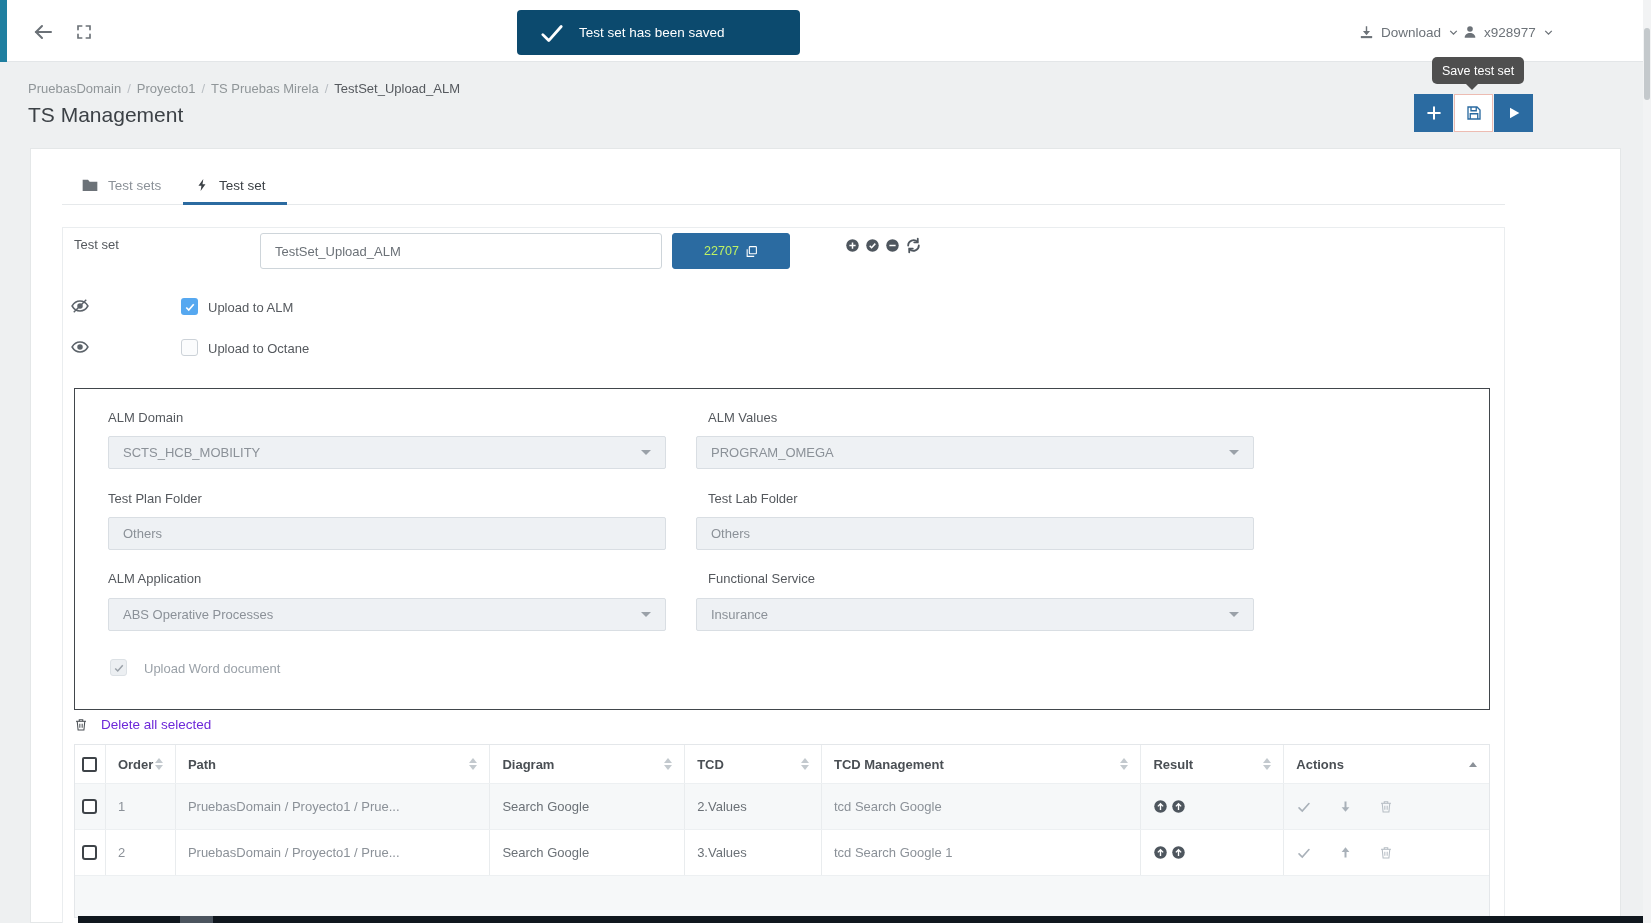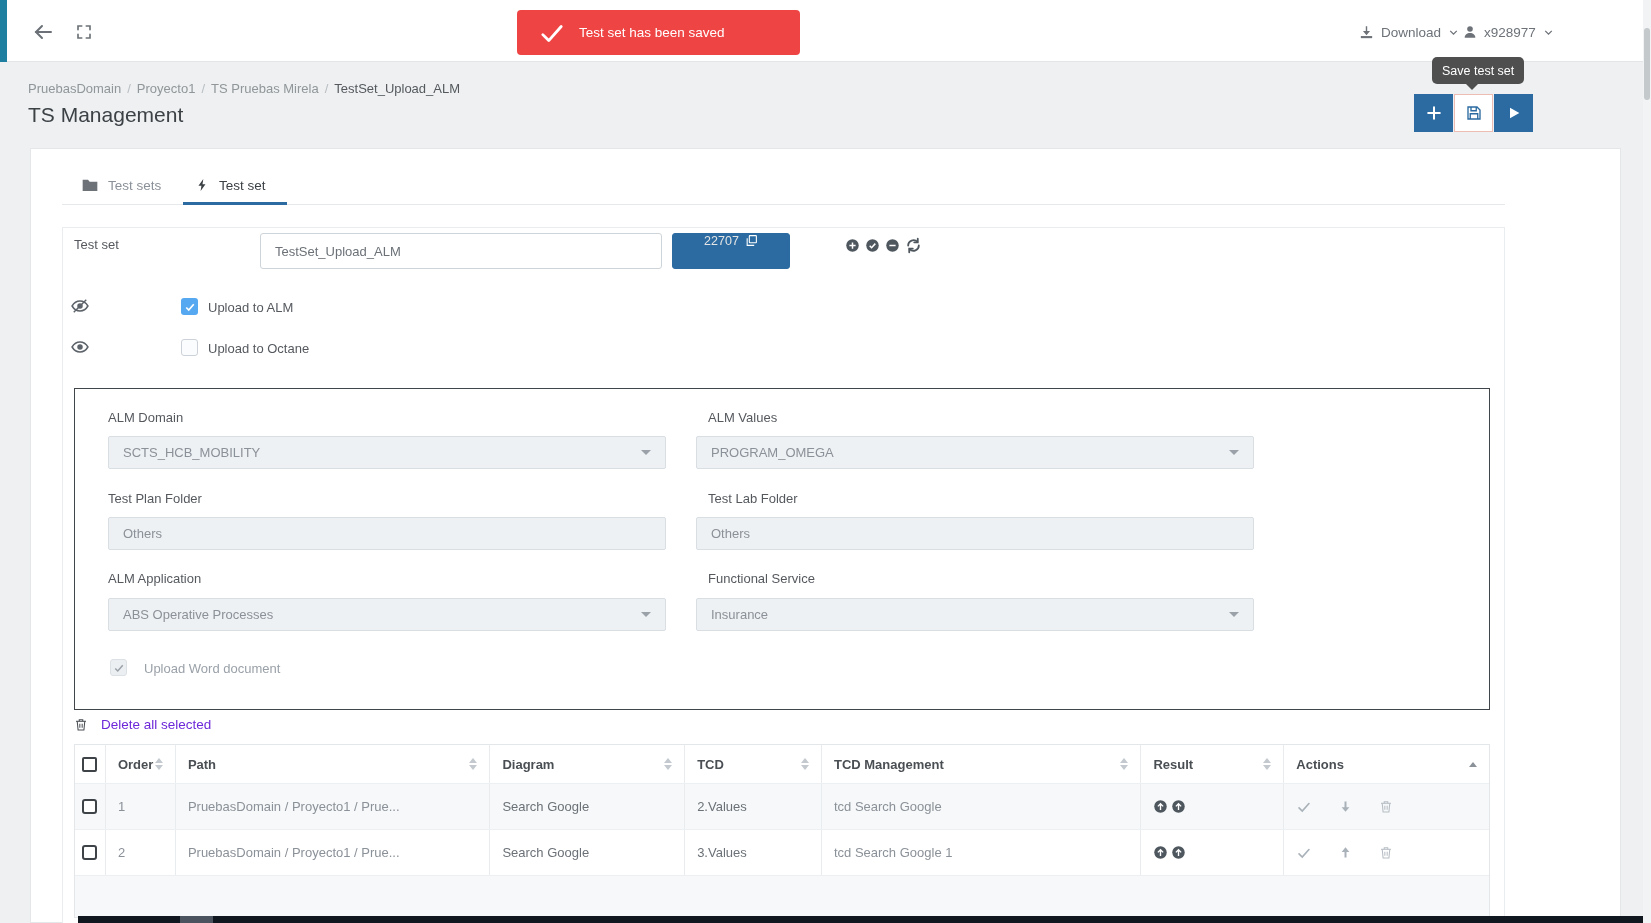--- a/index.html
+++ b/index.html
@@ -8,21 +8,21 @@
     font-family:"Liberation Sans","DejaVu Sans",sans-serif;
     background:#eef0f1; color:#55595e; overflow:hidden; position:relative;
   }
   .abs { position:absolute; }
 
   
   .topbar { position:absolute; left:0; top:0; width:1651px; height:62px; background:#ffffff; border-bottom:1px solid #e3e6e8; }
   .topbar-accent { position:absolute; left:0; top:0; width:7px; height:62px; background:#1f7fa0; }
   .iconbtn { display:flex; align-items:center; justify-content:center; cursor:pointer; background:none; border:none; }
 
-  .toast { position:absolute; left:517px; top:10px; width:283px; height:45px; background:#ef4444; border-radius:4px;
+  .toast { position:absolute; left:517px; top:10px; width:283px; height:45px; background:#0c4a6e; border-radius:4px;
     display:flex; align-items:center; gap:14px; padding-left:22px; color:#ffffff; font-size:13.5px; z-index:30; }
 
   .menu-group { position:absolute; top:21px; height:22px; display:flex; align-items:center; gap:6px; color:#6c7278; font-size:13.5px; cursor:pointer; }
 
   .tooltip { position:absolute; left:1432px; top:57px; background:#4f4f4f; color:#fff; font-size:12.5px; height:27px;
     display:flex; align-items:center; padding:0 10px; border-radius:5px; z-index:40; }
   .tooltip-arrow { position:absolute; left:1466px; top:84px; width:0; height:0; border-left:6px solid transparent;
     border-right:6px solid transparent; border-top:6px solid #4f4f4f; z-index:40; }
 
   .btn-group { position:absolute; left:1414px; top:94px; display:flex; gap:1px; z-index:20; }
@@ -43,21 +43,21 @@
   .tab { position:absolute; top:166px; height:38px; display:flex; align-items:center; gap:10px; font-size:13.5px; cursor:pointer; }
   .tab-line { position:absolute; left:62px; top:204px; width:1443px; height:1px; background:#e6e9eb; }
   .tab-underline { position:absolute; left:183px; top:202px; width:104px; height:3px; background:#2b6ba1; }
 
   .form-box { position:absolute; left:62px; top:227px; width:1443px; height:700px; border:1px solid #eaedef; background:#ffffff; }
 
   .field-label { font-size:13px; color:#55595e; }
   .ts-input { position:absolute; left:260px; top:233px; width:402px; height:36px; border:1px solid #ced5da; border-radius:3px;
     padding:0 14px; font-size:13px; color:#6b7177; font-family:"Liberation Sans",sans-serif; background:#fff; }
   .id-btn { position:absolute; left:672px; top:233px; width:118px; height:36px; background:#2b6ba1; border:1px solid #2b6ba1;
-    border-radius:3px; color:#e5e5e5; font-size:12.5px; display:flex; align-items:flex-start; justify-content:center; gap:6px; cursor:pointer; }
+    border-radius:3px; color:#bef264; font-size:12.5px; display:flex; align-items:center; justify-content:center; gap:6px; cursor:pointer; }
   .mini-icons { position:absolute; left:845px; top:237px; display:flex; align-items:center; gap:5px; }
 
   .checkline-cb { width:17px; height:17px; border-radius:3px; display:flex; align-items:center; justify-content:center; cursor:pointer; }
   .cb-checked { background:#56a8f0; }
   .cb-unchecked { background:#fbfcfd; border:1px solid #ccd2d8; }
   .cb-disabled { background:#eceff2; border:1px solid #dce1e5; }
 
   
   .alm-panel { position:absolute; left:74px; top:388px; width:1416px; height:322px; border:1px solid #41464b; background:#ffffff; }
   .alm-label { position:absolute; font-size:13px; color:#55595e; }

